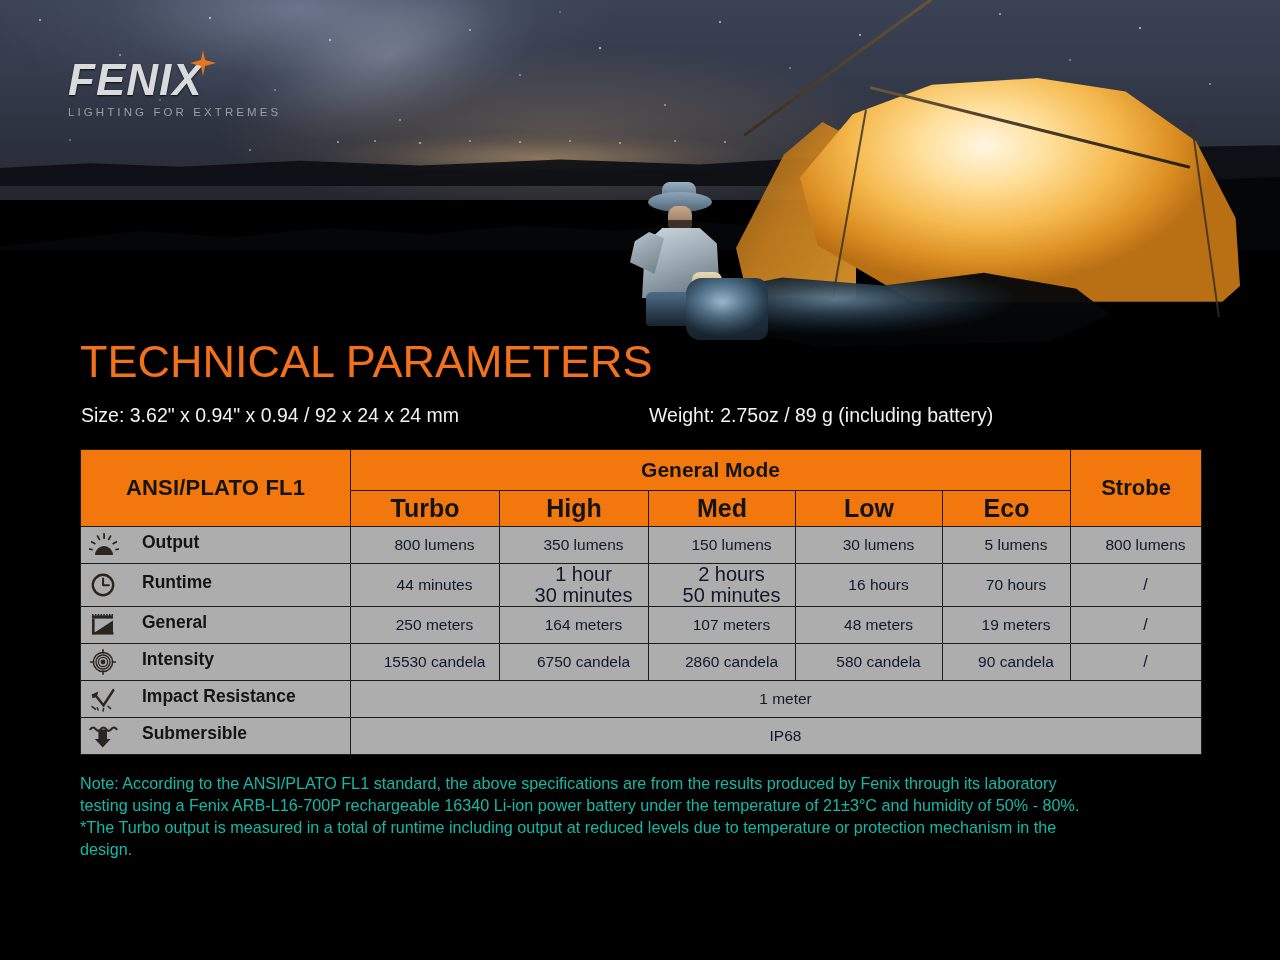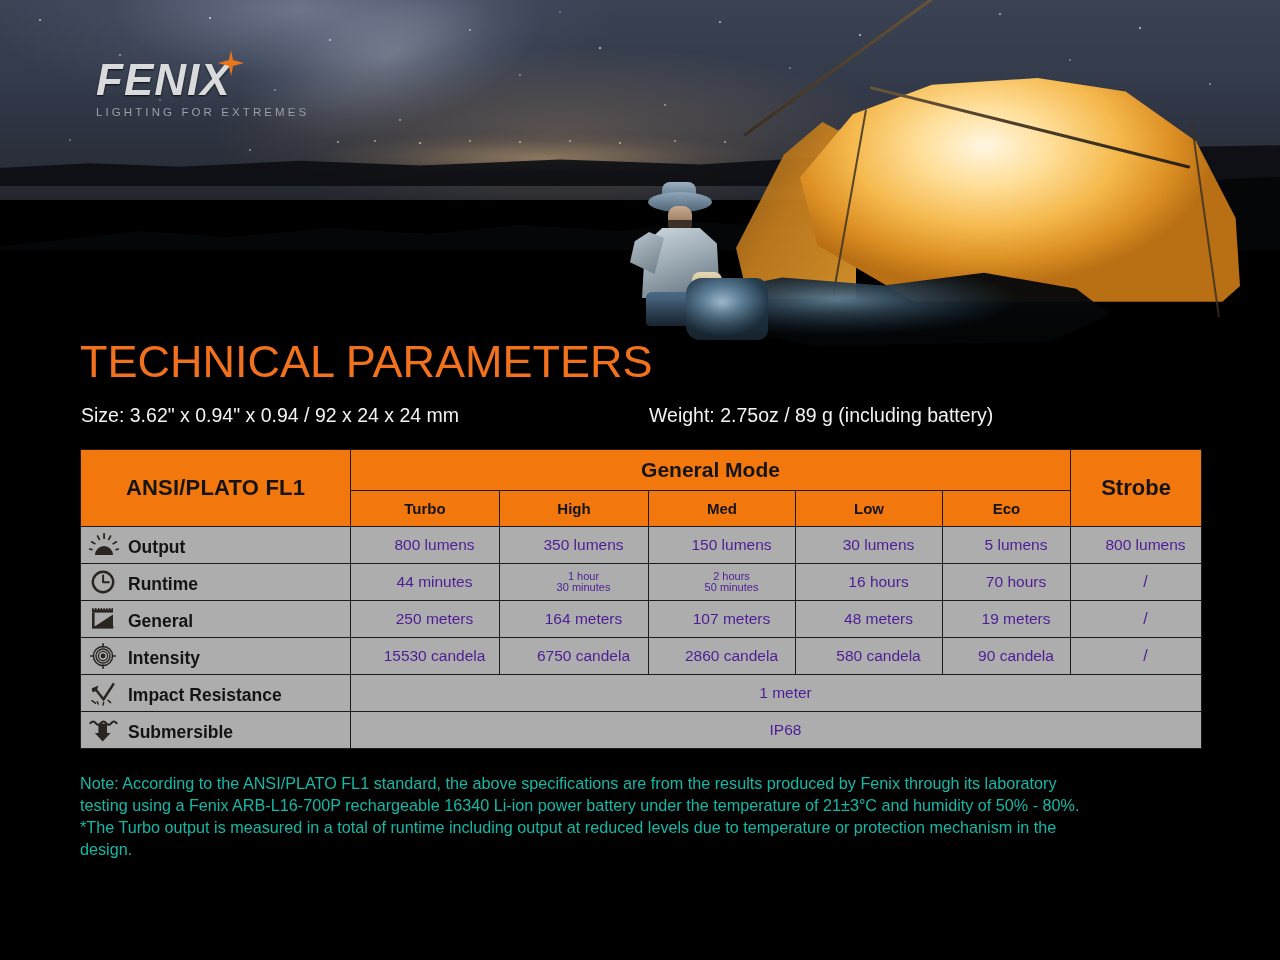--- a/index.html
+++ b/index.html
@@ -132,21 +132,21 @@
     background: radial-gradient(ellipse 46px 34px at 44% 40%, #9fb9cc 0%, #5b7d96 45%, #24394a 100%);
     border-radius: 16px 12px 10px 14px; }
   .packflap { position:absolute; left:64px; top:92px; width:30px; height:22px; border-radius:8px;
     background: linear-gradient(180deg,#e7d9b6,#b9a47a); }
   .legs { position:absolute; left:18px; top:112px; width:66px; height:34px;
     background: linear-gradient(180deg,#4b6a86,#21313f); border-radius: 6px 10px 4px 4px; }
   .fadebottom { position:absolute; left:0; top:300px; width:1280px; height:130px;
     background: linear-gradient(180deg, rgba(0,0,0,0) 0%, rgba(0,0,0,.55) 42%, #000 100%); }
 
   
-  .logo { position:absolute; left:96px; top:58px; width:220px; height:70px; }
+  .logo { position:absolute; left:68px; top:58px; width:220px; height:70px; }
   .logo-word { font-family:"Liberation Sans", sans-serif; font-weight:bold; font-size:44px;
     letter-spacing:1px; font-style:italic; color:#d9dadb; line-height:1;
     text-shadow: 0 1px 2px rgba(0,0,0,.8); }
   .logo-sub { margin-top:4px; font-size:11.5px; letter-spacing:3.1px; color:#9aa0a5;
     font-family:"Liberation Sans", sans-serif; }
   .logo-star { position:absolute; left:122px; top:-8px; width:26px; height:26px;
     background:#e8751a;
     clip-path: polygon(50% 0%, 58% 38%, 100% 50%, 58% 62%, 50% 100%, 42% 62%, 0% 50%, 42% 38%); }
 
   
@@ -162,28 +162,28 @@
   .tbl-wrap { position:absolute; left:80px; top:449px; width:1121px; }
   table.spec { width:1121px; border-collapse:collapse; table-layout:fixed; }
   table.spec td, table.spec th {
     border:1.5px solid #1b1b1b;
     text-align:center; vertical-align:middle;
     font-family:"Liberation Sans", sans-serif;
   }
   .hcell { background:#f2770d; color:#141414; font-weight:bold; }
   .h-ansi { font-size:22px; letter-spacing:.2px; height:77px; }
   .h-general { font-size:21px; height:37px; }
-  .h-mode { font-size:15px; height:32px; }
+  .h-mode { font-size:25px; height:32px; }
   .h-strobe { font-size:22px; }
-  .dcell { background:#adadad; color:#4c1d95; font-size:15.5px; height:37px;padding-left:19px; }
+  .dcell { background:#adadad; color:#0f172a; font-size:15.5px; height:37px;padding-left:19px; }
   .label-cell { background:#adadad; color:#141414; font-weight:bold; font-size:17.5px;
     text-align:left; padding-left:8px; height:37px; }
-  .label-inner { display:flex; align-items:flex-end; gap:9px; }
+  .label-inner { display:flex; align-items:flex-start; gap:23px; }
   .ico { width:30px; height:26px; flex:0 0 30px; display:block; }
-  .two-line { line-height:1.04; font-size:11px; }
+  .two-line { line-height:1.04; font-size:20px; }
   .slash { font-size:16px; }
 
   
   .note { position:absolute; left:80px; top:772px; width:1130px;
     font-family:"Liberation Sans", sans-serif; font-size:16.2px; line-height:1.36;
     color:#14b8a6; }
   .note p { margin:0; }
 </style>
 </head>
 <body>

